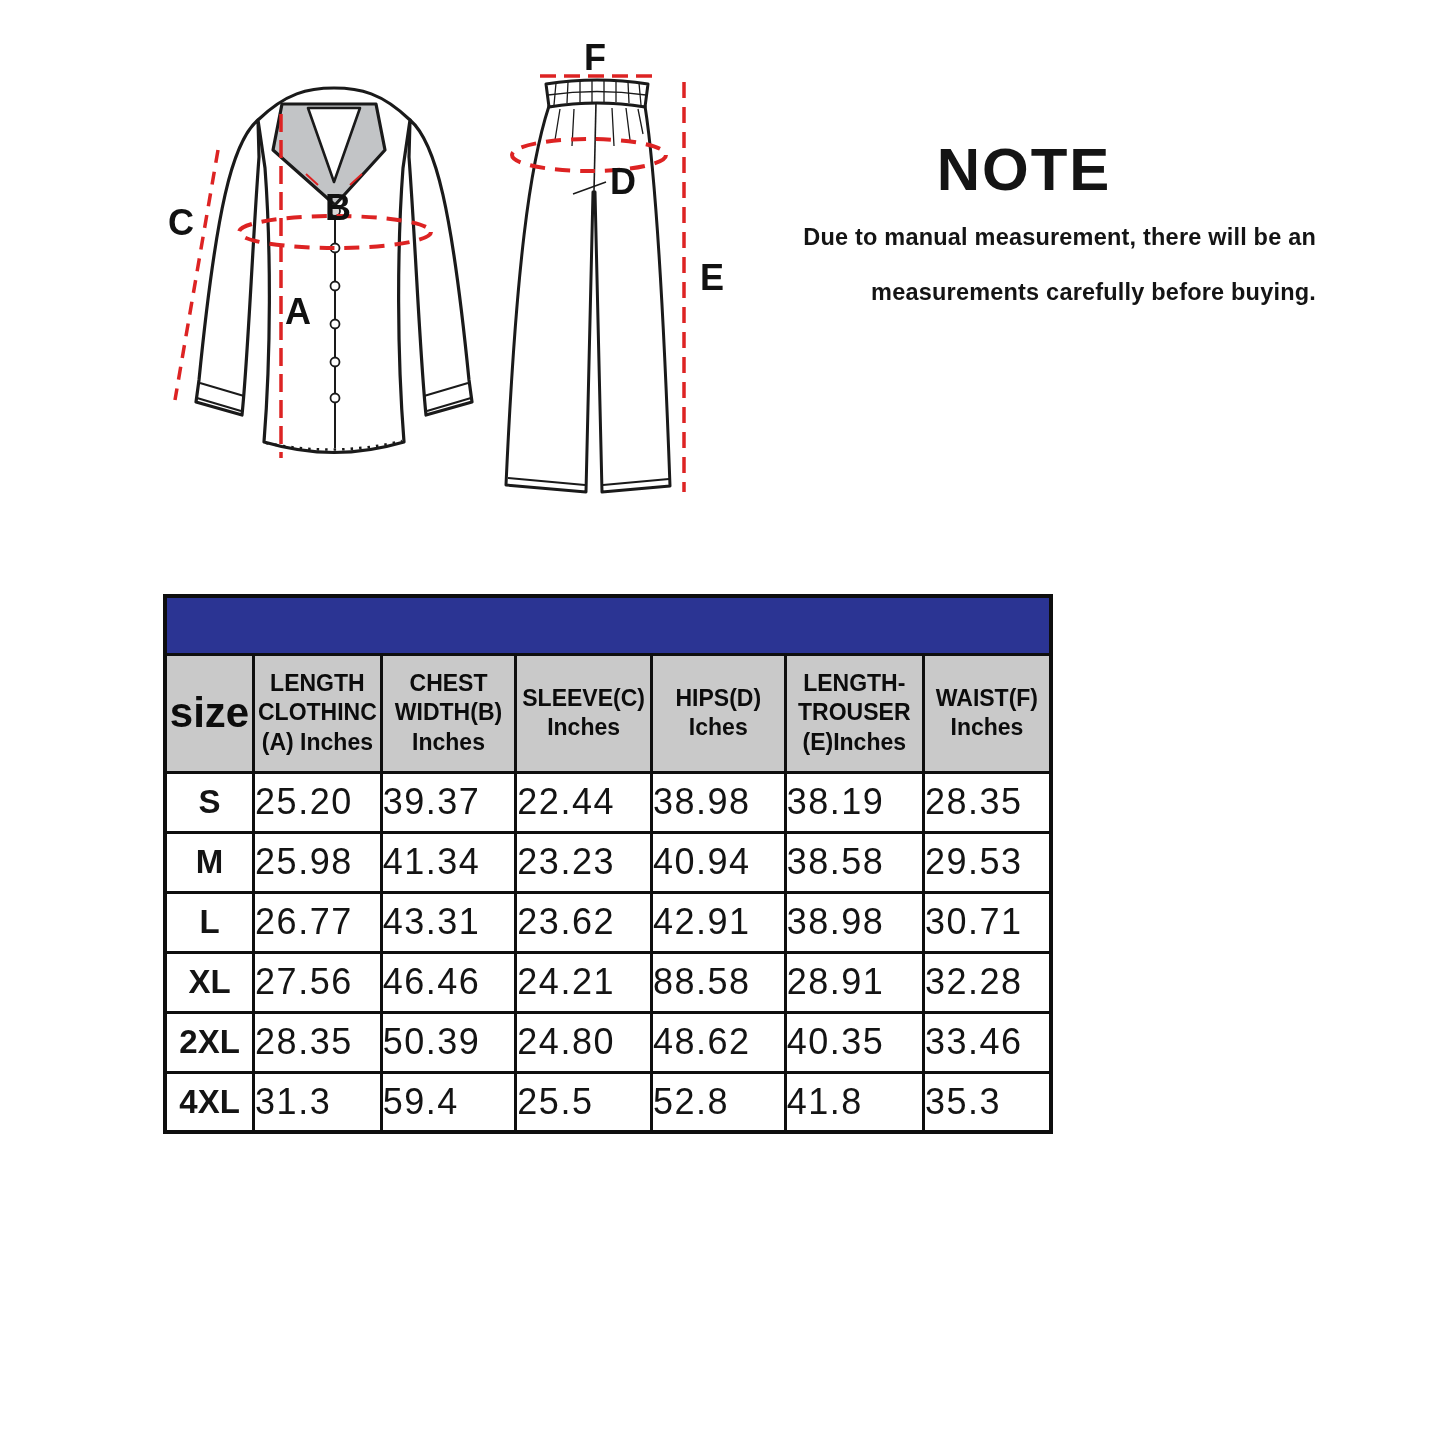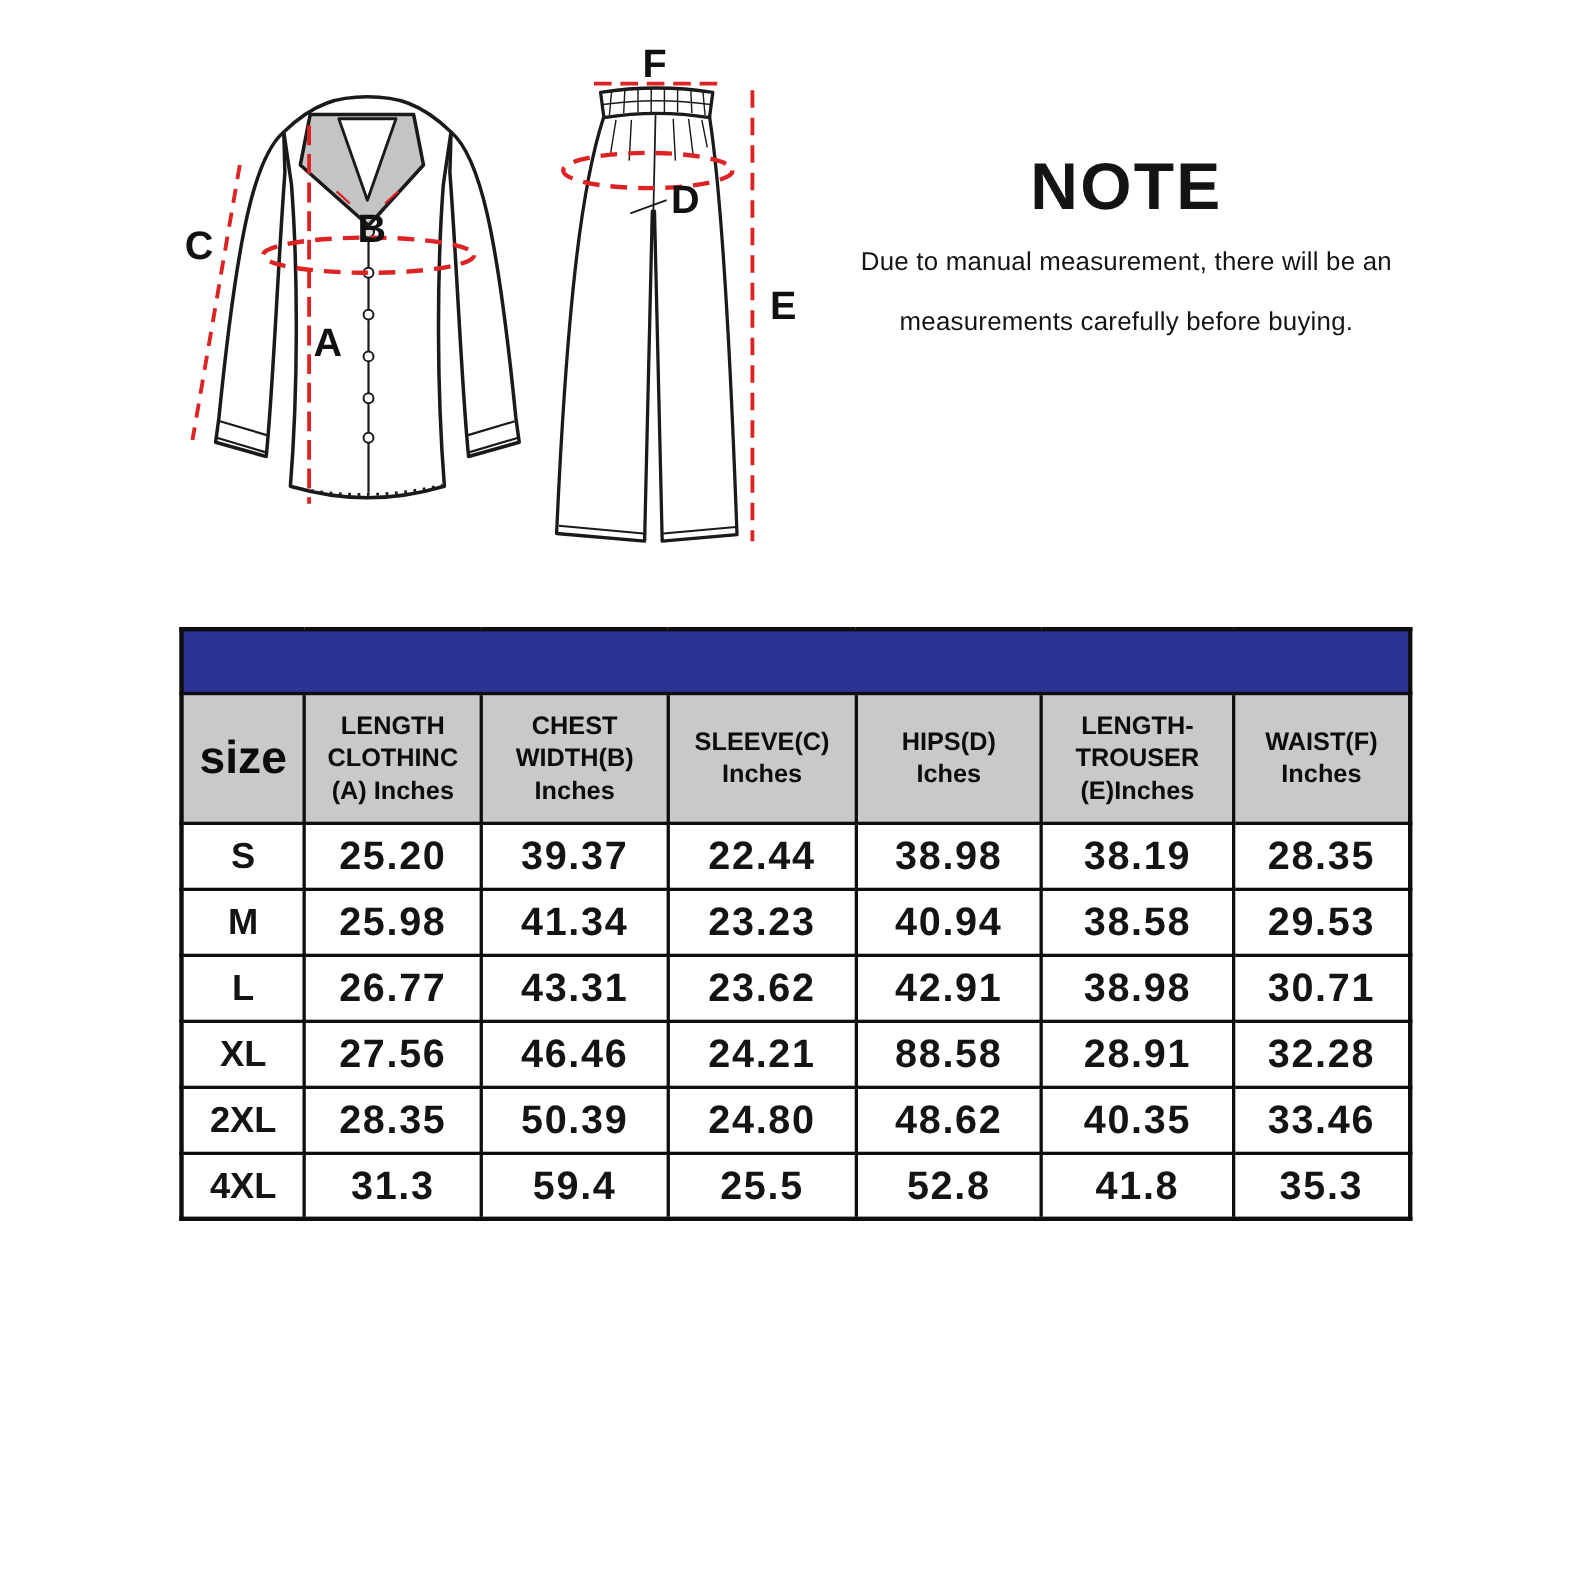--- a/index.html
+++ b/index.html
@@ -19,39 +19,38 @@
     color:var(--ink);
     overflow:hidden;
   }
   
   .shirt{position:absolute;left:148px;top:62px;}
   .pants{position:absolute;left:492px;top:42px;}
   .m-label{font-family:"Liberation Sans",sans-serif;font-weight:bold;font-size:36px;fill:#111;}
   
   .note{position:absolute;left:732px;top:140px;width:584px;text-align:center;}
   .note-title{font-size:60px;font-weight:bold;letter-spacing:2px;line-height:1.0;margin-bottom:26px;}
-  .note-line{font-size:23.5px;font-weight:normal;line-height:1.0;margin-bottom:31px;letter-spacing:0.2px;}
+  .note-line{font-size:23.5px;font-weight:bold;line-height:1.0;margin-bottom:31px;letter-spacing:0.2px;text-align:right;}
   
   .size-table{
-    position:absolute;left:163px;top:570px;width:1121px;
+    position:absolute;left:163px;top:594px;width:890px;
     border-collapse:collapse;table-layout:fixed;
     border:4px solid #0e0e0e;
-    text-align:center;
   }
   .size-table td,.size-table th{border:3px solid #0e0e0e;vertical-align:middle;}
   .banner{height:58px;background:var(--banner-blue);}
   .header-row th{
     height:118px;background:var(--header-gray);
     font-size:23px;font-weight:bold;line-height:1.27;
     white-space:pre-line;color:#0c0c0c;
   }
   .header-row th.size-head{font-size:42px;font-weight:bold;}
   .data-row{height:60px;}
   .size-cell{font-size:33px;font-weight:bold;background:#fff;}
-  .value-cell{font-size:36px;font-weight:700;letter-spacing:1.5px;background:#fff;}
+  .value-cell{font-size:36px;font-weight:400;letter-spacing:1.5px;background:#fff;}
 </style>
 </head>
 <body>
 
 <div class="canvas">
 
   <svg class="shirt" width="372" height="412" viewBox="0 0 372 412">
     <g fill="#ffffff" stroke="#1a1a1a" stroke-width="3.2" stroke-linejoin="round" stroke-linecap="round">
       <path d="M110,58 C84,80 68,148 51,318 L48,340 L94,353 C100,295 104,190 111,95 Z"></path>
       <path d="M262,58 C288,80 304,148 321,318 L324,340 L278,353 C272,295 268,190 261,95 Z"></path>

